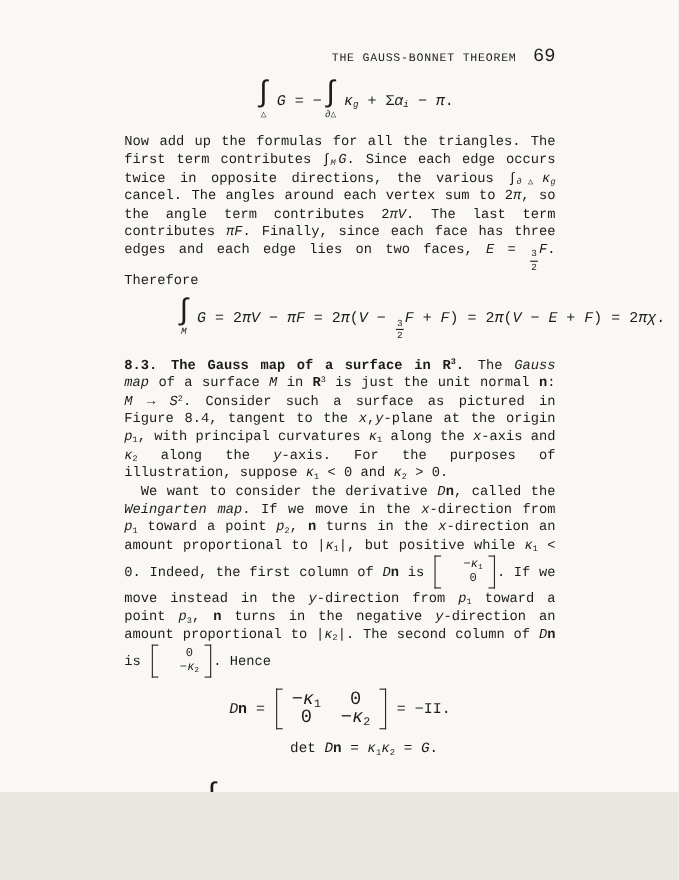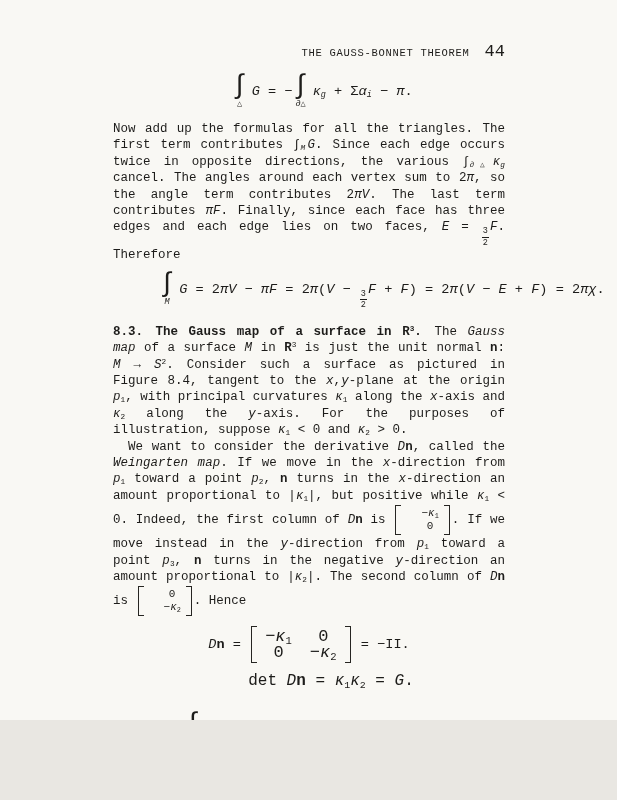--- a/index.html
+++ b/index.html
@@ -28,21 +28,21 @@
   .para.indent-lg{text-indent:26px;}
   .para-proof{margin-left:-29px;margin-right:-6px;text-indent:56px;}
   sub,sup{font-size:0.62em;line-height:0;}
   sub{vertical-align:-0.28em;}
   sup{vertical-align:0.5em;}
   
   .display{text-align:center;font-size:13.6px;line-height:18px;}
   .f-triangle{margin:10px 0 12px;padding-left:26px;}
   .f-euler{margin:8px 0 14px;padding-left:46px;white-space:nowrap;}
   .f-matrix{margin:8px 0 8px;}
-  .f-det{margin:6px 0 22px;padding-left:44px;font-size:16px;text-align:center;}
+  .f-det{margin:6px 0 22px;padding-left:44px;font-size:13px;text-align:center;}
   .f-area{margin:8px 0 0;}
   
   .dint{display:inline-flex;flex-direction:column;align-items:center;vertical-align:middle;margin:0 4px 0 0;}
   .dint .sign{font-size:27px;line-height:24px;font-style:normal;}
   .dint .lim{font-size:8.5px;line-height:9px;font-style:italic;margin-top:2px;}
   
   .frac{display:inline-flex;flex-direction:column;align-items:center;vertical-align:-0.34em;font-size:8.5px;line-height:1;margin:0 1px;font-style:normal;}
   .frac .num{padding:0 1px 1px;}
   .frac .den{border-top:0.9px solid currentColor;padding:1px 1px 0;}
   
@@ -55,21 +55,21 @@
   .vec .cells.mat{display:grid;grid-template-columns:auto auto;column-gap:18px;row-gap:1px;
     padding:3px 8px;font-size:17px;line-height:15px;align-items:center;justify-items:center;}
 </style>
 </head>
 <body>
 
 <div class="page">
 
   <header class="running-head">
     <span class="head-title">THE GAUSS-BONNET THEOREM</span>
-    <span class="folio">44</span>
+    <span class="folio">69</span>
   </header>
 
   <main class="column">
 
 
     <div class="display f-triangle"><span class="dint">
           <span class="sign">∫</span>
           <span class="lim">△</span>
         </span><i>G</i> = −<span class="dint">
           <span class="sign">∫</span>

